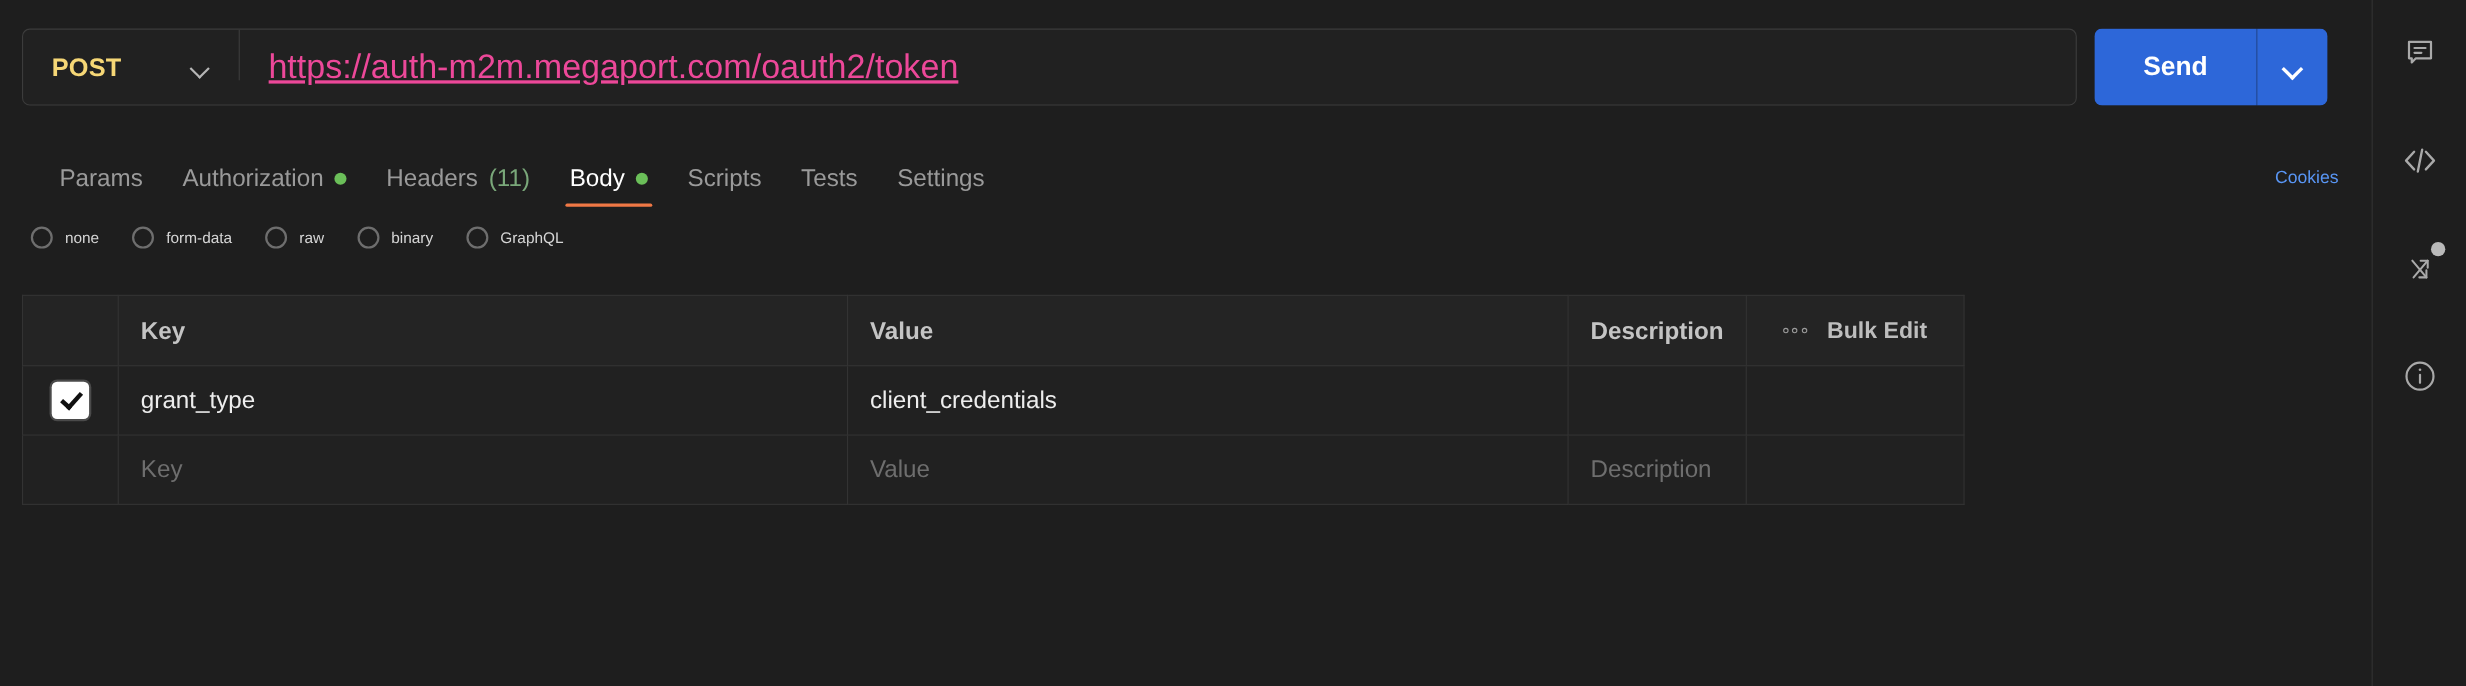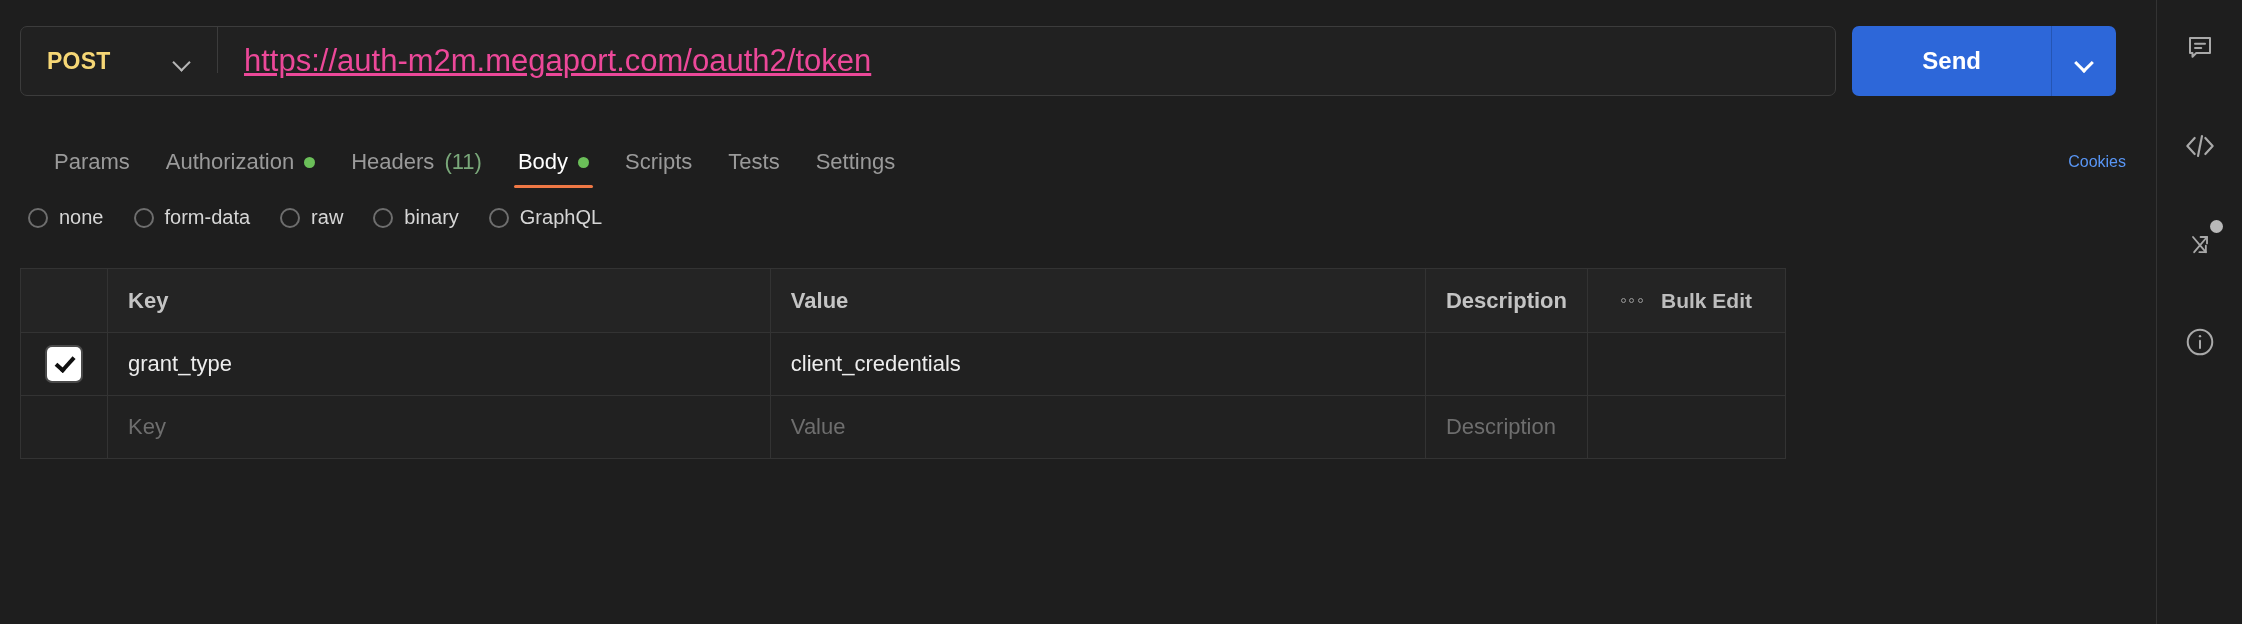--- a/index.html
+++ b/index.html
@@ -105,21 +105,21 @@
     margin-left: 16px;
     height: 70px;
     border-radius: 7px;
     overflow: hidden;
   }
   #send-button {
     background: #2d67d9;
     color: #ffffff;
     font-size: 24px;
     font-weight: bold;
-    padding: 0 70px;
+    padding: 0 44px;
     display: flex;
     align-items: center;
     justify-content: center;
     cursor: pointer;
     border: none;
     font-family: "Liberation Sans", sans-serif;
   }
   #send-split {
     width: 1px;
     background: #2455b4;
@@ -193,21 +193,21 @@
     display: flex;
     align-items: center;
     gap: 30px;
   }
   .radio-item {
     display: flex;
     align-items: center;
     gap: 11px;
     cursor: pointer;
     color: #d6d6d6;
-    font-size: 20px;
+    font-size: 14px;
     white-space: nowrap;
   }
   .radio-mark {
     width: 20px; height: 20px;
     border-radius: 50%;
     border: 2px solid #6e6e6e;
     background: transparent;
     flex: none;
     position: relative;
   }

